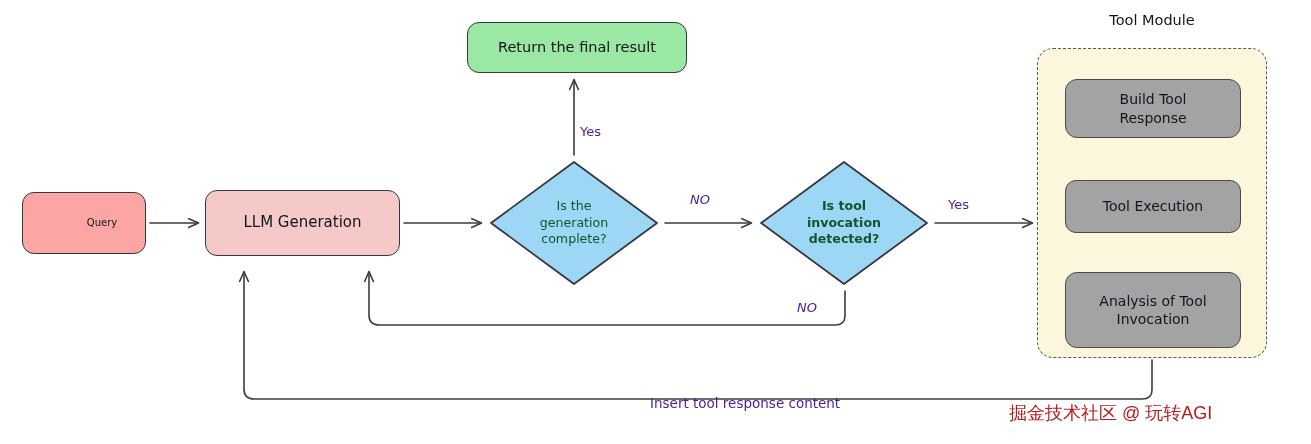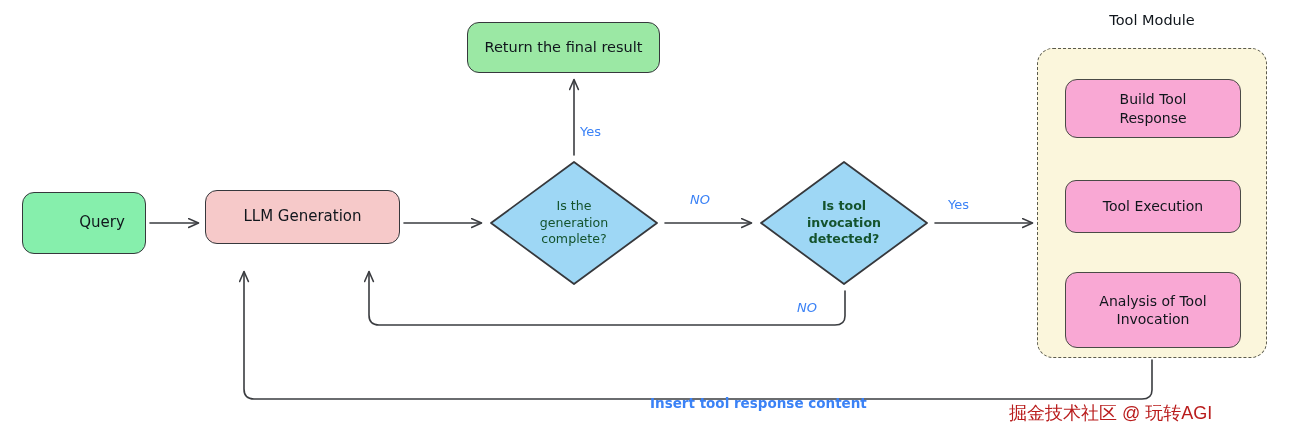--- a/index.html
+++ b/index.html
@@ -40,33 +40,33 @@
     z-index: 3;
   }
   .rbox {
     border: 1.6px solid #36383c;
     border-radius: 12px;
   }
 
   #node-query {
     left: 22px; top: 192px;
     width: 124px; height: 62px;
-    background: #86efac;
-    font-size: 15px;
+    background: #fca5a5;
+    font-size: 10px;
     padding-left: 36px;
   }
   #node-llm {
     left: 205px; top: 190px;
-    width: 195px; height: 54px;
+    width: 195px; height: 66px;
     background: #f6c9c9;
     font-size: 15px;
   }
   #node-result {
     left: 467px; top: 22px;
-    width: 193px; height: 51px;
+    width: 220px; height: 51px;
     background: #9be8a4;
     font-size: 14.5px;
   }
 
   
   .diamond-wrap {
     position: absolute;
     z-index: 3;
   }
   .diamond-shape {
@@ -119,21 +119,21 @@
     border-radius: 16px;
     z-index: 2;
   }
   .tool-inner {
     position: absolute;
     box-sizing: border-box;
     display: flex;
     align-items: center;
     justify-content: center;
     text-align: center;
-    background: #f9a8d4;
+    background: #a3a3a3;
     border: 1.6px solid #4a4a46;
     border-radius: 12px;
     font-size: 14px;
     line-height: 1.3;
     color: #10161c;
     z-index: 3;
   }
   #node-build-response {
     left: 1065px; top: 79px;
     width: 176px; height: 59px;
@@ -145,33 +145,32 @@
   #node-analysis {
     left: 1065px; top: 272px;
     width: 176px; height: 76px;
   }
 
   
   .edge-label {
     position: absolute;
     font-family: "DejaVu Sans", sans-serif;
     font-size: 13px;
-    color: #3b82f6;
+    color: #4c1d95;
     white-space: nowrap;
     z-index: 4;
     text-align: center;
   }
   #label-yes-complete { left: 580px; top: 124px; }
   #label-no-to-tool   { left: 690px; top: 192px; font-style: italic; }
   #label-yes-to-module{ left: 948px; top: 197px; }
   #label-no-loop      { left: 797px; top: 300px; font-style: italic; }
   #label-insert-content {
     left: 650px; top: 395px;
     font-size: 13.5px;
-    font-weight: bold;
   }
 
   
   #watermark {
     position: absolute;
     left: 1009px;
     top: 401px;
     font-family: Liberation Sans, sans-serif;
     font-size: 18px;
     color: #b91c1c;

